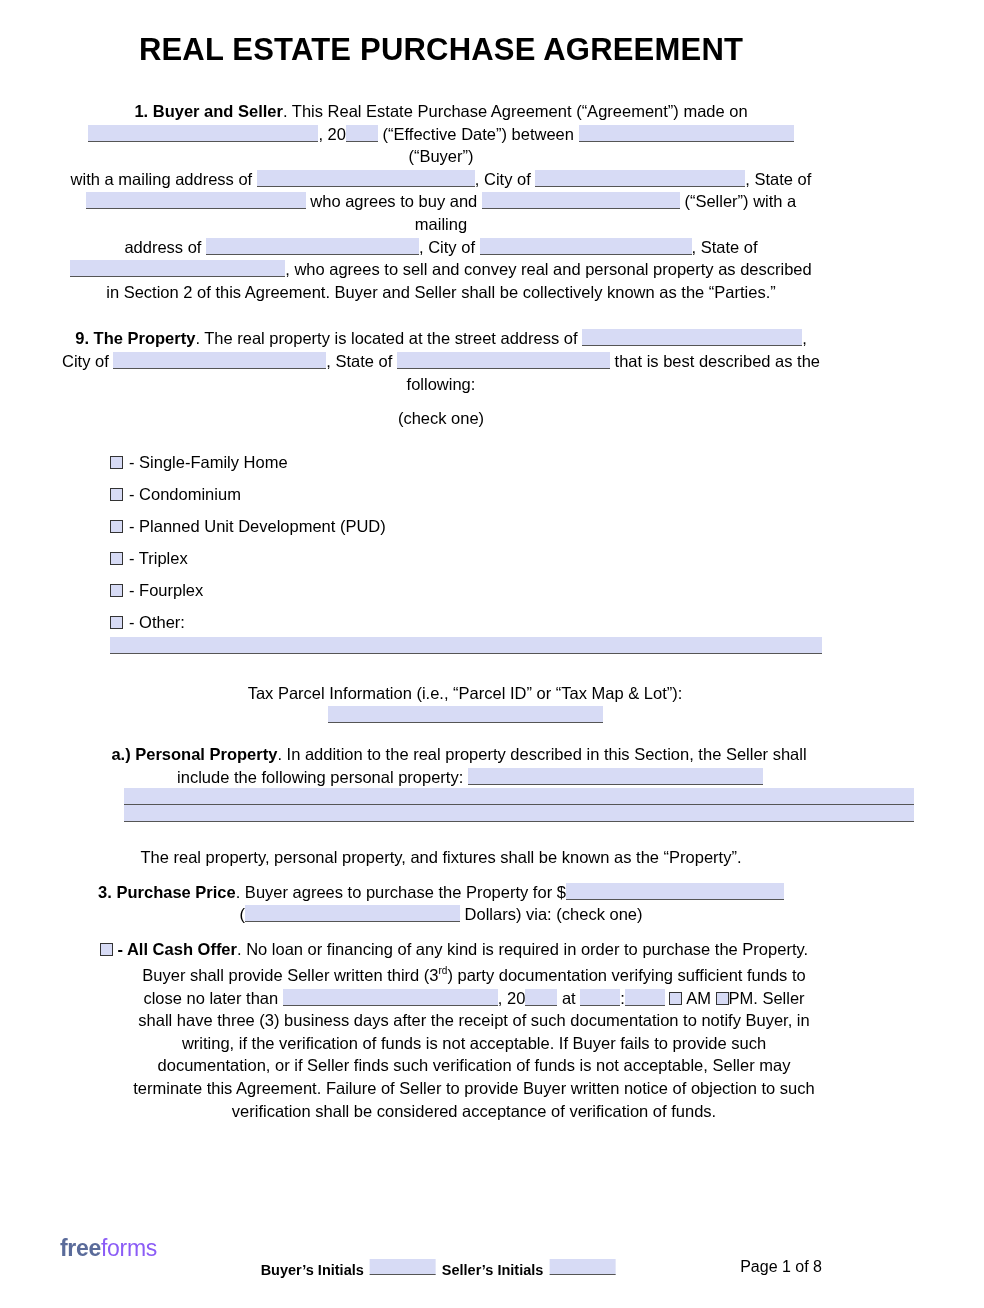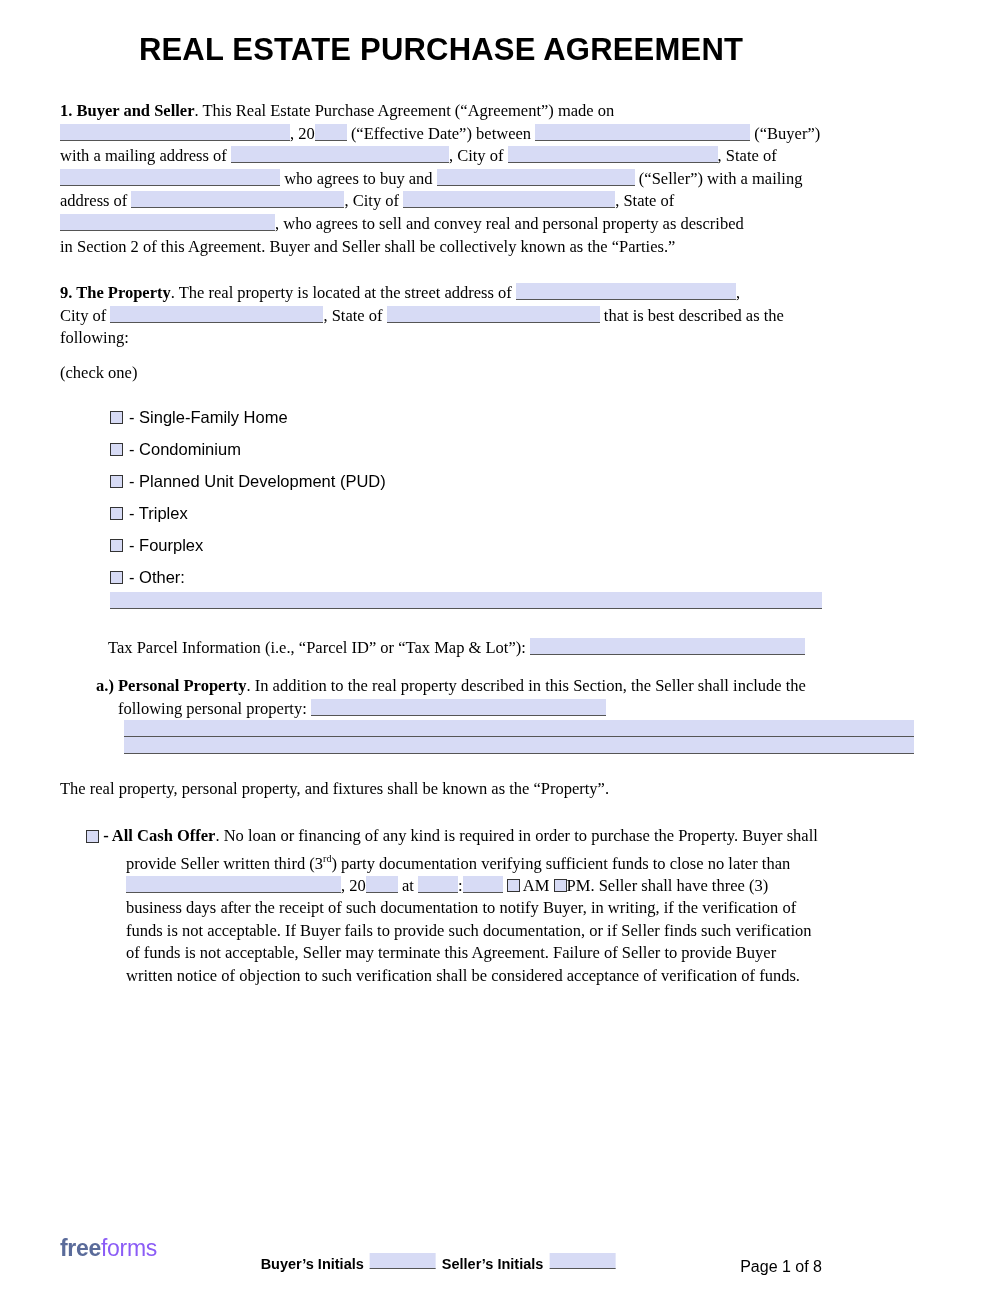--- a/index.html
+++ b/index.html
@@ -25,22 +25,21 @@
   .doc-title {
     text-align: center;
     font-size: 31px;
     font-weight: bold;
     letter-spacing: 0.2px;
     margin: 14px 0 32px 0;
   }
   .body-text {
     font-size: 16.5px;
     line-height: 22.6px;
-    text-align: left;
-    font-family: Liberation Serif, serif;
+    text-align: center;
   }
   .sec {
     margin-bottom: 0;
   }
   .bold { font-weight: bold; }
   .blank {
     display: inline-block;
     background: #d7dbf5;
     border-bottom: 1px solid #555;
     vertical-align: baseline;
@@ -101,21 +100,21 @@
     font-size: 23px;
     color: #5a6b9a;
     font-weight: bold;
     letter-spacing: -0.3px;
   }
   .brand .light { font-weight: normal; color: #8b5cf6; }
   .initials {
     position: absolute;
     left: 50%;
     transform: translateX(-50%);
-    bottom: 20px;
+    bottom: 14px;
     font-size: 14.5px;
     font-weight: bold;
     white-space: nowrap;
   }
   .initials .blank {
     width: 66px;
     height: 15px;
     margin: 0 6px;
   }
   .page-num {
@@ -221,20 +220,26 @@
   <div style="padding-left:64px;">
     <span class="blank-line" style="width:790px"></span>
   </div>
 
   <div class="block-gap"></div>
 
   <div class="body-text">The real property, personal property, and fixtures shall be known as the “Property”.</div>
 
   <div class="small-gap"></div>
 
+  <div class="body-text sec">
+    <span class="bold">3. Purchase Price</span><span>. Buyer agrees to purchase the Property for $</span><span class="blank" style="width:218px"></span>
+    <br>
+    <span>(</span><span class="blank" style="width:215px"></span>
+    <span>Dollars) via: (check one)</span>
+  </div>
 
   <div class="small-gap"></div>
 
   <div class="body-text cash-block">
     <span class="checkbox"></span>
     <span class="bold">- All Cash Offer</span><span>. No loan or financing of any kind is required in order to purchase the Property. Buyer shall provide Seller written third (3</span><sup>rd</sup><span>) party documentation verifying sufficient funds to close no later than</span>
     <span class="blank" style="width:215px"></span><span>, 20</span><span class="blank" style="width:32px"></span>
     <span>at</span>
     <span class="blank" style="width:40px"></span><span>:</span><span class="blank" style="width:40px"></span>
     <span class="checkbox"></span>

